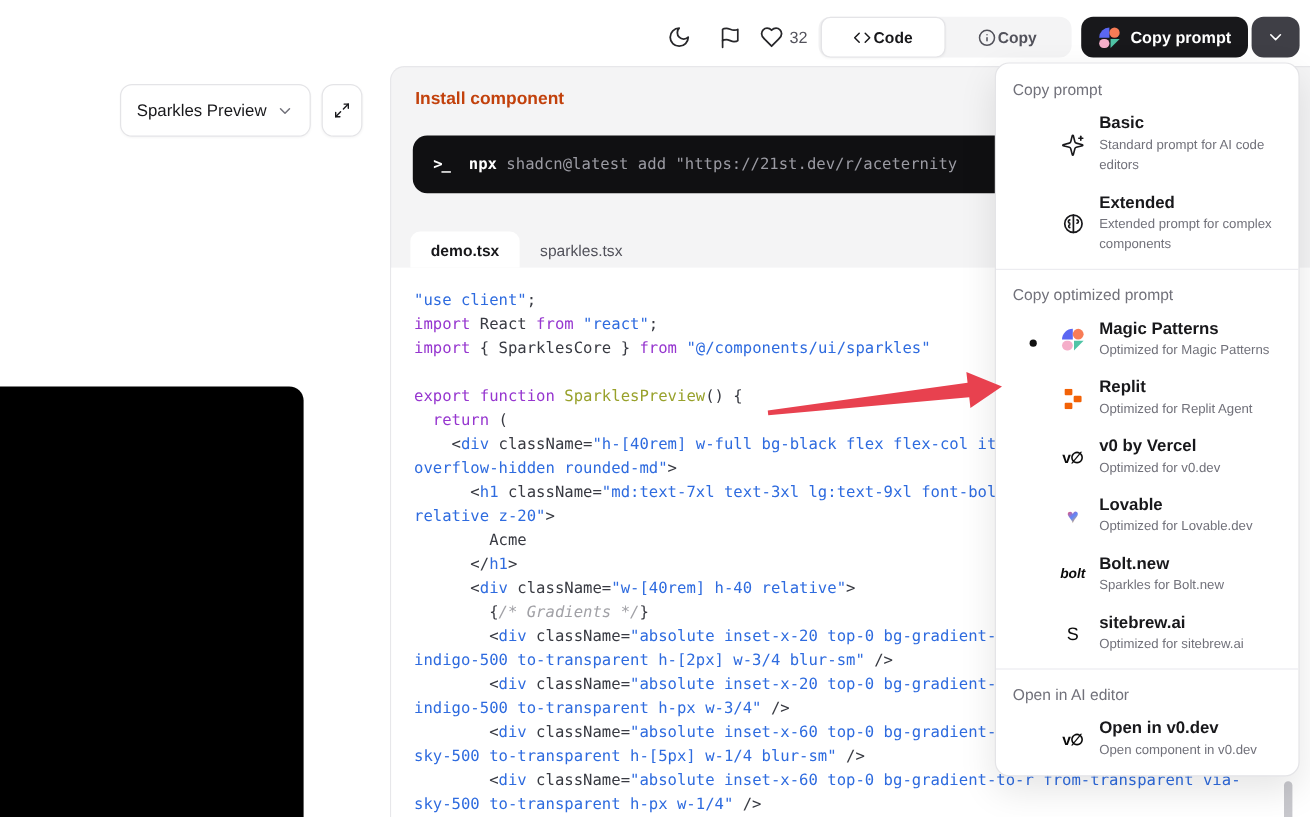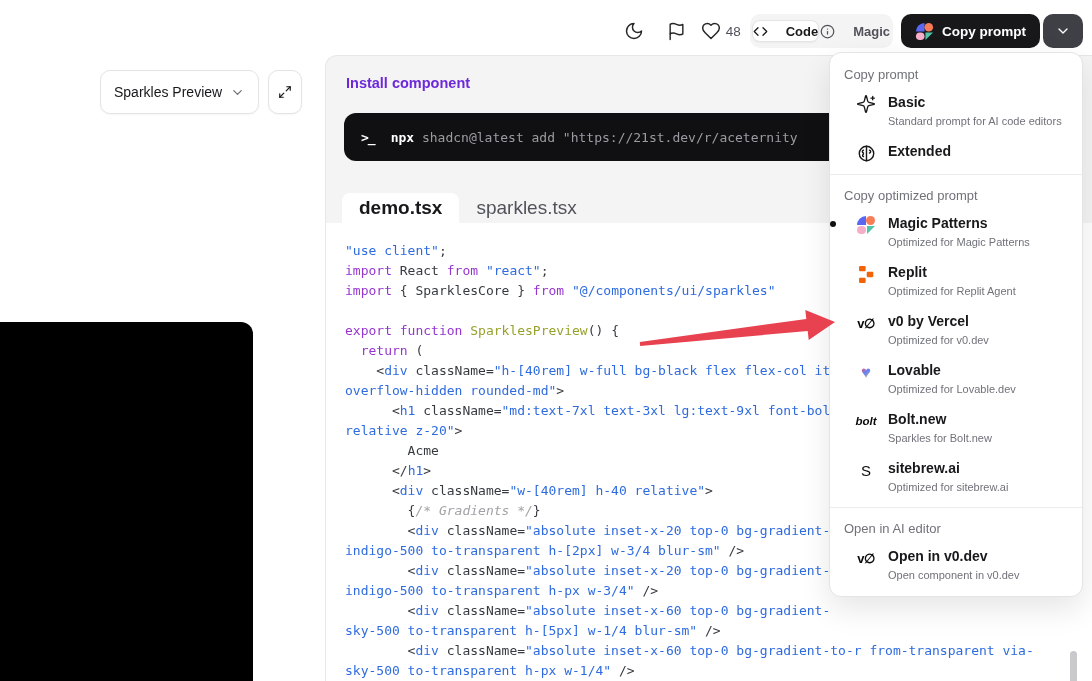--- a/index.html
+++ b/index.html
@@ -10,51 +10,51 @@
   }
   svg{display:block}
   
   .topbar{position:absolute;top:14px;right:9px;height:34px;display:flex;align-items:center;z-index:20;}
   .icon-btn{background:none;border:none;padding:0;cursor:pointer;display:flex;align-items:center;}
   .moon-btn{margin-right:23px}
   .flag-btn{margin-right:15px}
   .heart-group{display:flex;align-items:center;gap:5px;margin-right:9px}
   .like-count{font-size:13.5px;color:#52525b}
   .seg{display:flex;align-items:center;background:#f4f4f5;border-radius:10px;padding:2px;height:34px;box-sizing:border-box;margin-right:8px}
-  .seg-item{display:flex;align-items:center;gap:18px;height:22px;padding:0 0;border-radius:8px;font-size:13px;font-weight:600;color:#52525b;border:1px solid transparent;background:none;cursor:pointer}
+  .seg-item{display:flex;align-items:center;gap:2px;height:34px;padding:0 26px;border-radius:8px;font-size:13px;font-weight:600;color:#52525b;border:1px solid transparent;background:none;cursor:pointer}
   .seg-item.active{background:#fff;border-color:#e4e4e7;color:#18181b;box-shadow:0 1px 2px rgba(0,0,0,.04)}
   .split{display:flex;align-items:stretch;height:34px;gap:3px}
   .split-main{display:flex;align-items:center;gap:8px;background:#18181b;color:#fff;border:none;border-radius:10px;padding:0 14px;font-size:13.5px;font-weight:600;cursor:pointer}
   .split-caret{width:40px;display:flex;align-items:center;justify-content:center;background:#3f3f46;border:none;border-radius:10px;cursor:pointer}
   
   .preview-controls{position:absolute;left:100px;top:70px;display:flex;gap:9px;z-index:5}
   .pill{display:flex;align-items:center;gap:8px;height:44px;background:#fff;border:1px solid #e4e4e7;border-radius:10px;padding:0 13px;font-size:14px;color:#18181b;cursor:pointer;box-shadow:0 1px 2px rgba(0,0,0,.04)}
   .sq{width:34px;justify-content:center;padding:0}
   
   .preview-black{position:absolute;left:0;top:322px;width:253px;height:359px;background:#000;border-top-right-radius:12px;}
   
   .panel{position:absolute;left:325px;top:55px;right:0;bottom:0;background:#f4f4f5;border-left:1px solid #e7e7ea;border-top:1px solid #e7e7ea;border-top-left-radius:12px;z-index:1}
-  .panel-title{position:absolute;left:20px;top:19px;font-size:14.5px;font-weight:700;color:#6d28d9}
+  .panel-title{position:absolute;left:20px;top:19px;font-size:14.5px;font-weight:700;color:#c2410c}
   .terminal{position:absolute;left:18px;top:57px;right:13px;height:48px;background:#101012;border-radius:12px;display:flex;align-items:center;padding:0 17px;box-sizing:border-box;font-family:"DejaVu Sans Mono",monospace;font-size:13px;white-space:nowrap;overflow:hidden;cursor:pointer}
   .t-prompt{color:#fff;font-weight:700;margin-right:16px;letter-spacing:-1px}
   .t-npx{color:#fff;font-weight:700}
   .t-rest{color:#9b9ba3}
   .tabs{position:absolute;left:16px;top:137px;height:30px;display:flex}
-  .tab{display:flex;align-items:center;padding:0 17px;font-size:19px;color:#52525b;cursor:pointer;border-radius:8px 8px 0 0}
+  .tab{display:flex;align-items:center;padding:0 17px;font-size:13px;color:#52525b;cursor:pointer;border-radius:8px 8px 0 0}
   .tab.active{background:#fff;color:#18181b;font-weight:700}
   .code-area{position:absolute;left:0;top:167px;right:0;bottom:0;background:#fff;overflow:hidden}
   .code{padding:18px 0 0 19px;font-family:"DejaVu Sans Mono",monospace;font-size:13px;line-height:20px;white-space:pre}
   .cl{height:20px}
   .tk-d{color:#383a42}.tk-k{color:#9636cf}.tk-s{color:#2e6bdf}.tk-t{color:#2e6bdf}.tk-f{color:#98a12b}.tk-c{color:#a1a1a6;font-style:italic}
   .vscroll{position:absolute;right:15px;top:428px;width:7px;height:80px;background:#c8c8cd;border-radius:4px;cursor:pointer}
   
   .menu{position:absolute;left:829px;top:52px;width:254px;box-sizing:border-box;background:#fff;border:1px solid #e4e4e7;border-radius:12px;box-shadow:0 12px 30px rgba(0,0,0,.10);padding:6px 0;z-index:40}
   .menu-label{padding:8px 14px 4px;font-size:13px;color:#71717a;line-height:16px}
   .menu-sep{height:1px;background:#ececf0;margin:5px 0}
-  .menu-item{display:flex;align-items:flex-start;padding:6px 10px 6px 0;cursor:pointer}
+  .menu-item{display:flex;align-items:center;padding:6px 10px 6px 28px;cursor:pointer}
   .dot{width:14px;flex:none;display:flex;justify-content:flex-start;margin-top:7px}
   .dot.on::before{content:"";width:6px;height:6px;border-radius:50%;background:#111}
   .mi-icon{width:44px;flex:none;display:flex;justify-content:center;align-items:center;min-height:20px;margin-top:1px}
   .mi-text{flex:1;min-width:0}
   .mi-title{font-size:14px;font-weight:700;color:#18181b;line-height:18px}
   .mi-desc{font-size:11px;color:#71717a;line-height:17px;margin-top:2px}
   .v0-mark{font-weight:700;font-size:13px;color:#0a0a0a;letter-spacing:-.5px}
   .bolt-mark{font-weight:800;font-style:italic;font-size:11.5px;color:#0a0a0a}
   .sitebrew-mark{font-size:15px;color:#0a0a0a}
   .heart-grad{font-size:17px;line-height:17px;background:linear-gradient(140deg,#ff4f64 15%,#5b86ff 50%,#ffb43e 85%);-webkit-background-clip:text;background-clip:text;color:transparent}
@@ -79,41 +79,41 @@
           <line x1="4" x2="4" y1="22" y2="15"></line>
         </svg>
     </span>
   </button>
   <button class="icon-btn heart-group">
     <span>
       <svg width="20" height="20" viewBox="0 0 24 24" fill="none" stroke="#27272a" stroke-width="1.8" stroke-linecap="round" stroke-linejoin="round">
           <path d="M19 14c1.49-1.46 3-3.21 3-5.5A5.5 5.5 0 0 0 16.5 3c-1.76 0-3 .5-4.5 2-1.5-1.5-2.74-2-4.5-2A5.5 5.5 0 0 0 2 8.5c0 2.3 1.5 4.05 3 5.5l7 7Z"></path>
         </svg>
     </span>
-    <span class="like-count">48</span>
+    <span class="like-count">32</span>
   </button>
   <div class="seg">
     <button class="seg-item active">
       <span>
         <svg width="15" height="15" viewBox="0 0 24 24" fill="none" stroke="#18181b" stroke-width="2" stroke-linecap="round" stroke-linejoin="round">
             <polyline points="16 18 22 12 16 6"></polyline>
             <polyline points="8 6 2 12 8 18"></polyline>
           </svg>
       </span>
       <span>Code</span>
     </button>
     <button class="seg-item">
       <span>
         <svg width="15" height="15" viewBox="0 0 24 24" fill="none" stroke="#52525b" stroke-width="2" stroke-linecap="round" stroke-linejoin="round">
             <circle cx="12" cy="12" r="10"></circle>
             <path d="M12 16v-4"></path>
             <path d="M12 8h.01"></path>
           </svg>
       </span>
-      <span>Magic</span>
+      <span>Copy</span>
     </button>
   </div>
   <div class="split">
     <button class="split-main">
       <span>
         <svg width="19" height="19" viewBox="0 0 20 20">
             <path d="M10 10 L10 1 A9 9 0 0 0 1 10 Z" fill="#5b67f2"></path>
             <circle cx="14.5" cy="5.5" r="4.5" fill="#f87c56"></circle>
             <rect x="1" y="11" width="9" height="8" rx="4" fill="#f5aec9"></rect>
             <path d="M11 11 L19 11 L11 19 Z" fill="#4fc4a6"></path>
@@ -190,20 +190,21 @@
       <span class="dot"></span>
       <span class="mi-icon">
         <svg width="19" height="19" viewBox="0 0 20 20" fill="none" stroke="#18181b" stroke-width="1.5" stroke-linecap="round">
           <circle cx="10" cy="10" r="7.6"></circle>
           <path d="M10 2.4v15.2"></path>
           <path d="M6.8 6.5c-1.6.3-1.6 2.7 0 3M13.2 6.5c1.6.3 1.6 2.7 0 3M6.8 10.8c-1.2.3-1.2 2.2 0 2.5"></path>
         </svg>
       </span>
       <div class="mi-text">
         <div class="mi-title">Extended</div>
+        <div class="mi-desc">Extended prompt for complex components</div>
       </div>
     </div>
     <div class="menu-sep"></div>
     <div class="menu-label">Copy optimized prompt</div>
     <div class="menu-item">
       <span class="dot on"></span>
       <span class="mi-icon">
         <svg width="20" height="20" viewBox="0 0 20 20">
           <path d="M10 10 L10 1 A9 9 0 0 0 1 10 Z" fill="#5b67f2"></path>
           <circle cx="14.5" cy="5.5" r="4.5" fill="#f87c56"></circle>

